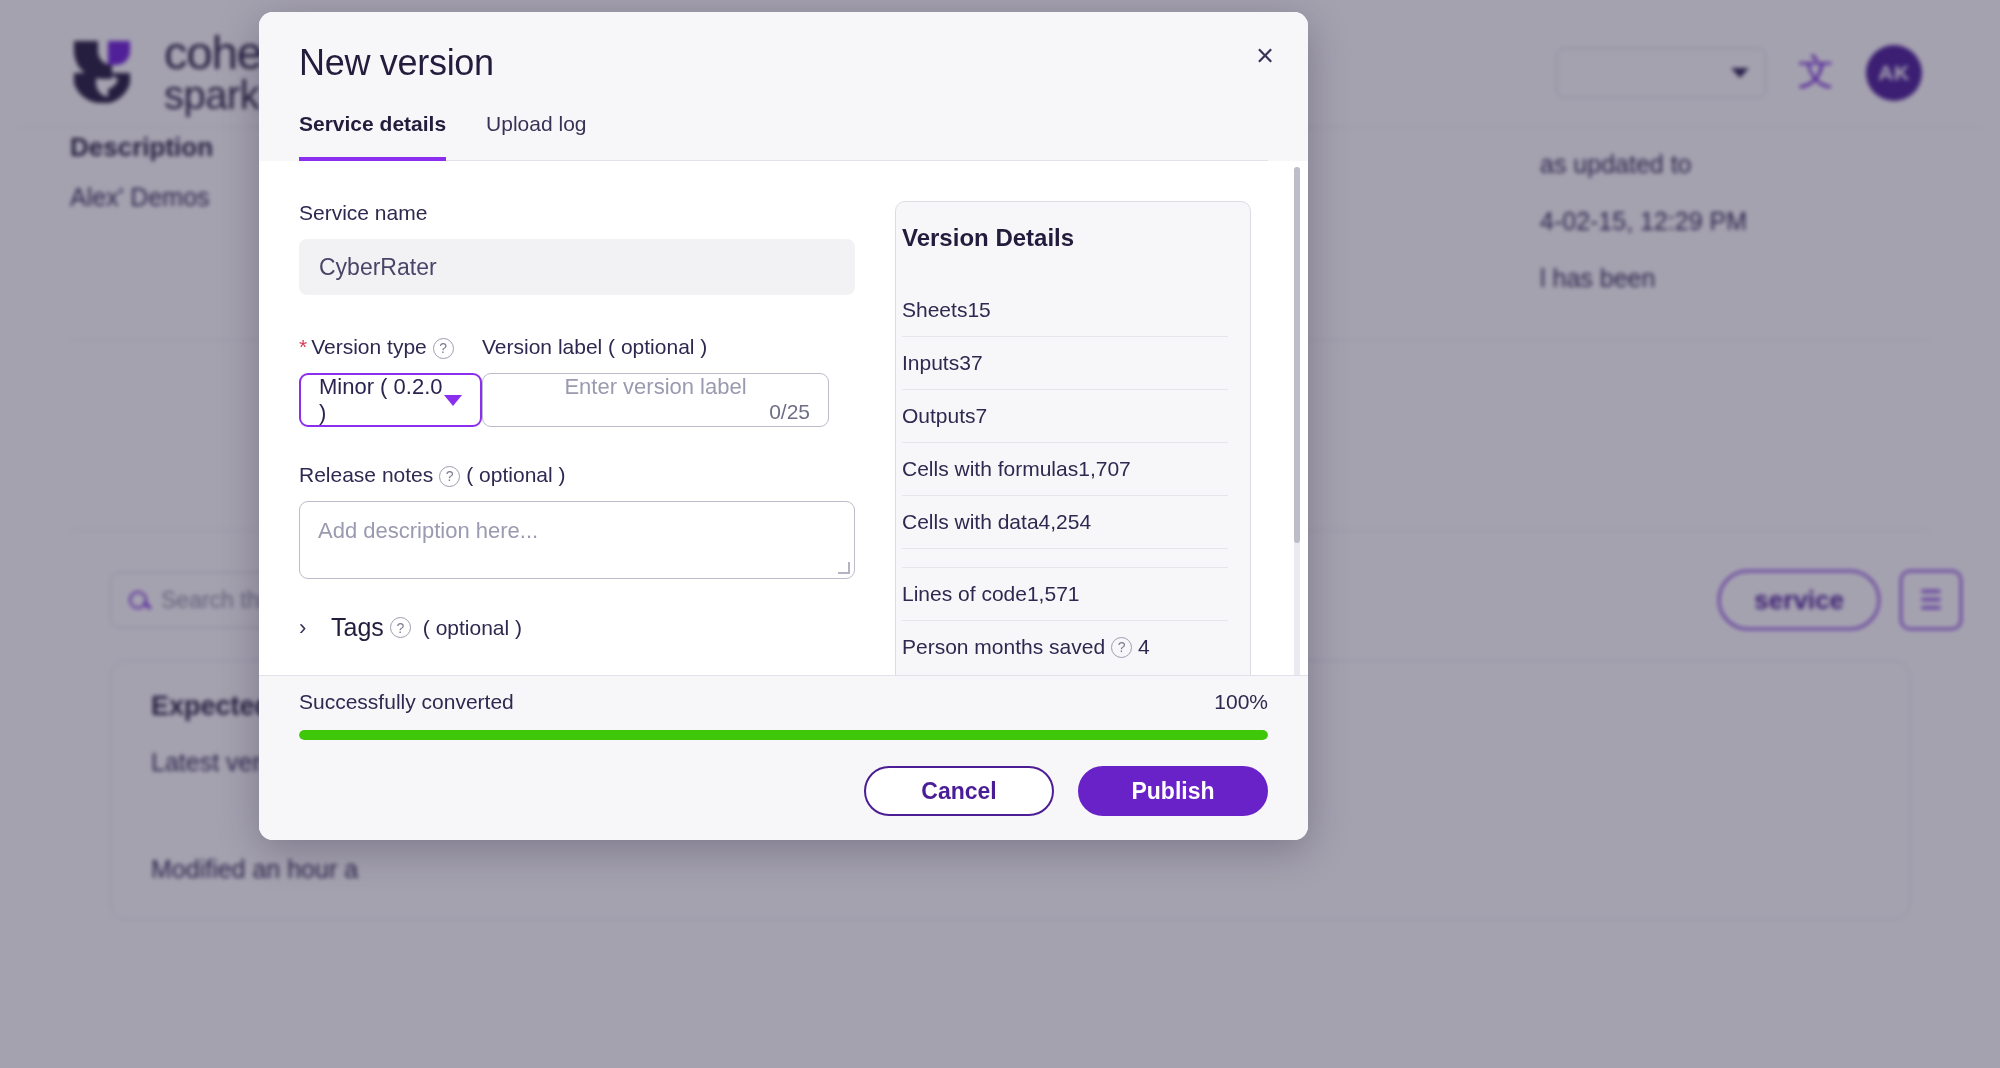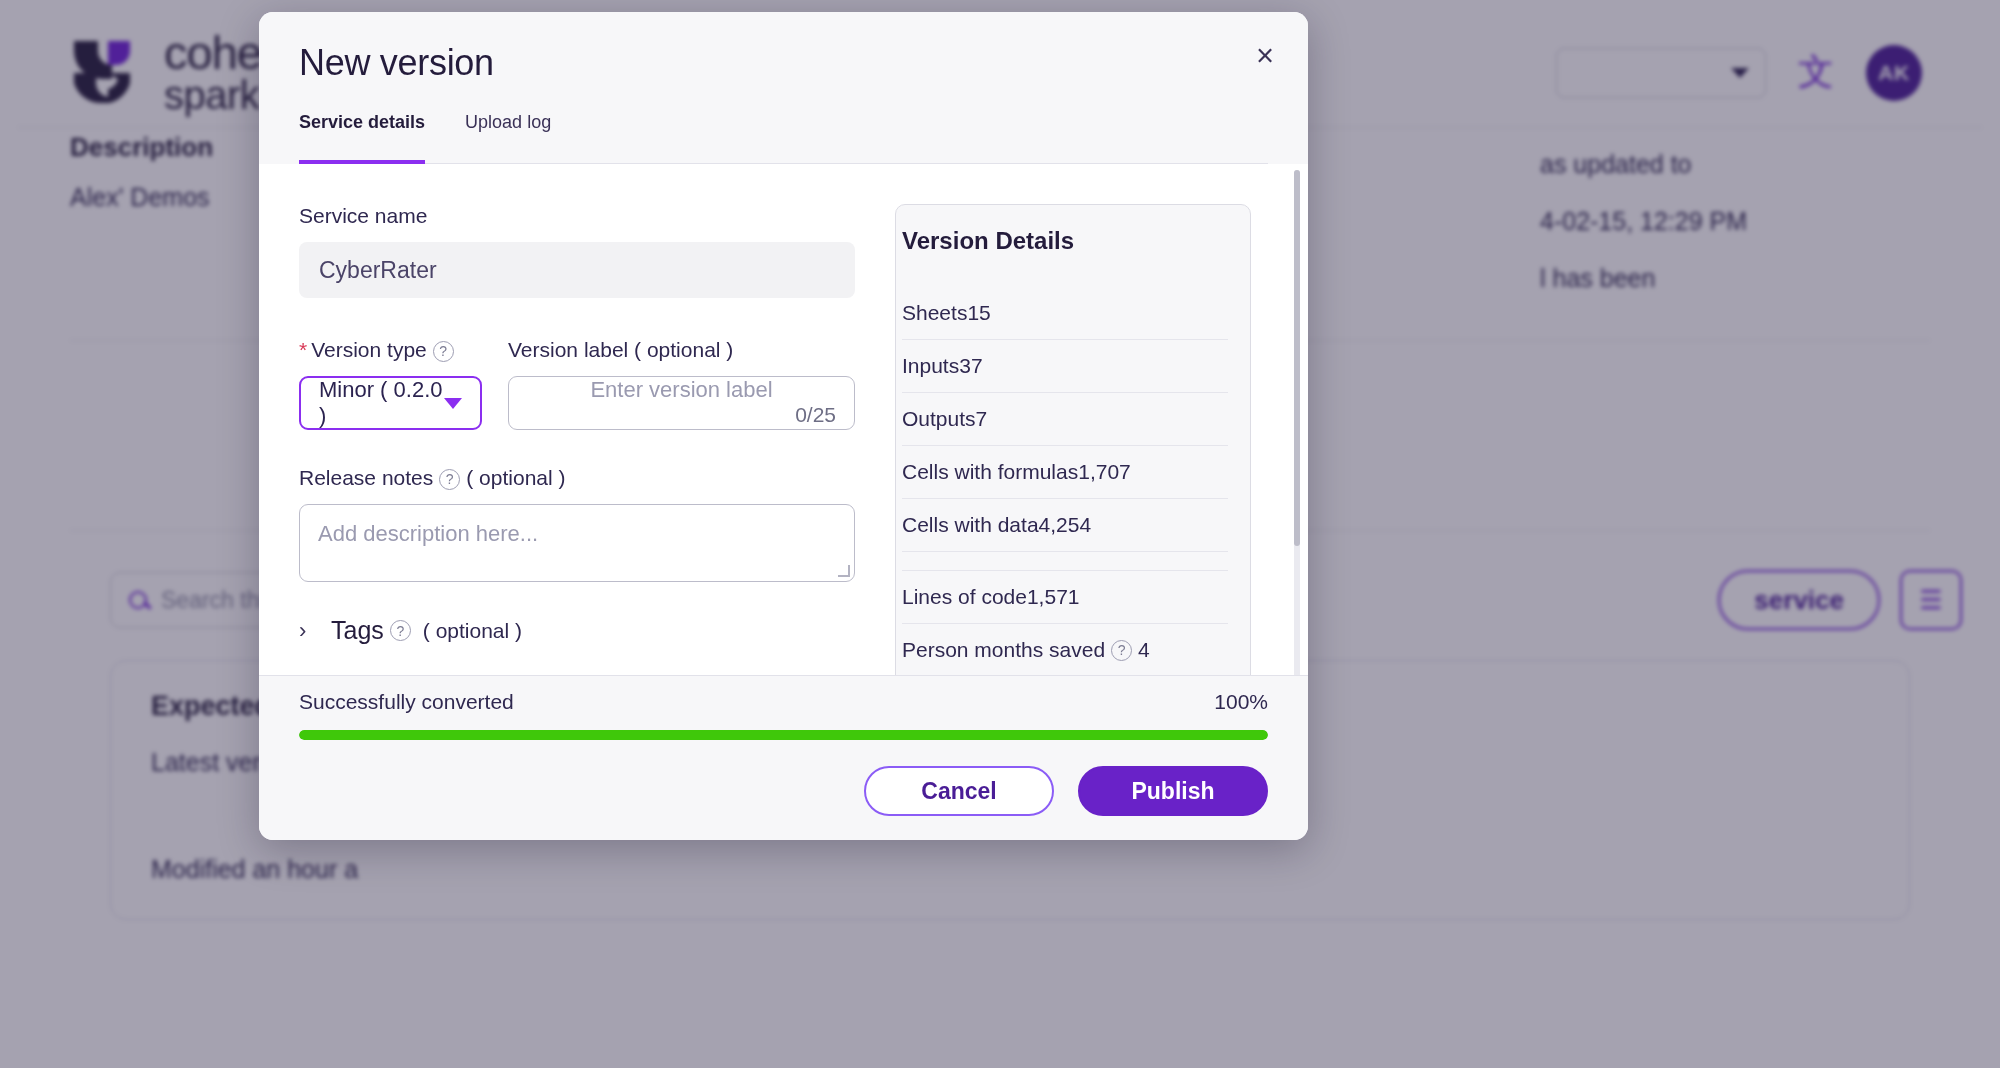--- a/index.html
+++ b/index.html
@@ -98,21 +98,21 @@
   }
   .m-head { position: relative; padding: 30px 40px 0 40px; background: #f7f7f9; }
   .m-title { font-size: 36px; color: #241c3c; font-weight: 400; letter-spacing: -0.3px; }
   .m-close {
     position: absolute; right: 24px; top: 24px; width: 38px; height: 38px;
     display: flex; align-items: center; justify-content: center;
     font-size: 31px; color: #3b3357; line-height: 1; cursor: pointer;
   }
   .m-tabs { display: flex; gap: 40px; margin-top: 28px; }
   .m-tab {
-    font-size: 18px; color: #3a3157; padding-bottom: 27px; cursor: pointer;
+    font-size: 21px; color: #3a3157; padding-bottom: 21px; cursor: pointer;
     border-bottom: 4px solid transparent;
   }
   .m-tab.active { color: #241c3c; font-weight: 700; border-bottom-color: #8b2ef0; }
   .m-tabs-rule { height: 1px; background: #e2e2ea; margin-top: -1px; }
 
   .m-body {
     flex: 1; background: #ffffff; display: flex; gap: 40px;
     padding: 40px 40px 0 40px; position: relative; overflow: hidden;
   }
   .col-left { width: 556px; flex: none; }
@@ -126,21 +126,21 @@
     width: 21px; height: 21px; border-radius: 50%; border: 1.6px solid #9d9db2;
     color: #7c7c93; font-size: 14px; margin: 0 6px; vertical-align: 1px;
     cursor: pointer;
   }
 
   .input-ro {
     height: 56px; background: #f2f2f4; border-radius: 8px;
     display: flex; align-items: center; padding: 0 20px;
     font-size: 23px; color: #4b4468;
   }
-  .row2 { display: flex; gap: 26px; margin-top: 40px; }
+  .row2 { display: flex; margin-top: 40px; }
   .sel {
     width: 183px; height: 54px; border: 2px solid #8b2ef0; border-radius: 9px;
     display: flex; align-items: center; justify-content: space-between;
     padding: 0 18px; font-size: 22px; color: #2b2350; background: #fff; cursor: pointer;
   }
   .sel .cv {
     width: 0; height: 0; border-left: 9px solid transparent; border-right: 9px solid transparent;
     border-top: 11px solid #8b2ef0;
   }
   .txt {
@@ -198,21 +198,21 @@
   .prog-head .pc { font-size: 21px; color: #2f2850; }
   .prog-bar {
     margin-top: 16px; height: 10px; border-radius: 5px; background: #e5e5ec; overflow: hidden;
   }
   .prog-fill { height: 100%; background: #3fc80a; border-radius: 5px; }
   .btns { display: flex; justify-content: flex-end; gap: 24px; margin-top: 26px; }
   .btn {
     height: 50px; border-radius: 25px; font-size: 23px; font-weight: 700;
     display: flex; align-items: center; justify-content: center; cursor: pointer;
   }
-  .btn-cancel { width: 190px; background: #fff; border: 2px solid #8b5cf6; color: #4a1d96; }
+  .btn-cancel { width: 190px; background: #fff; border: 2px solid #4c1d95; color: #4a1d96; }
   .btn-publish { width: 190px; background: #6922c8; border: 2px solid #6922c8; color: #fff; }
 </style>
 </head>
 <body>
 
 <div id="root">
 
   <div id="bg">
 
     <div class="bg-header">

